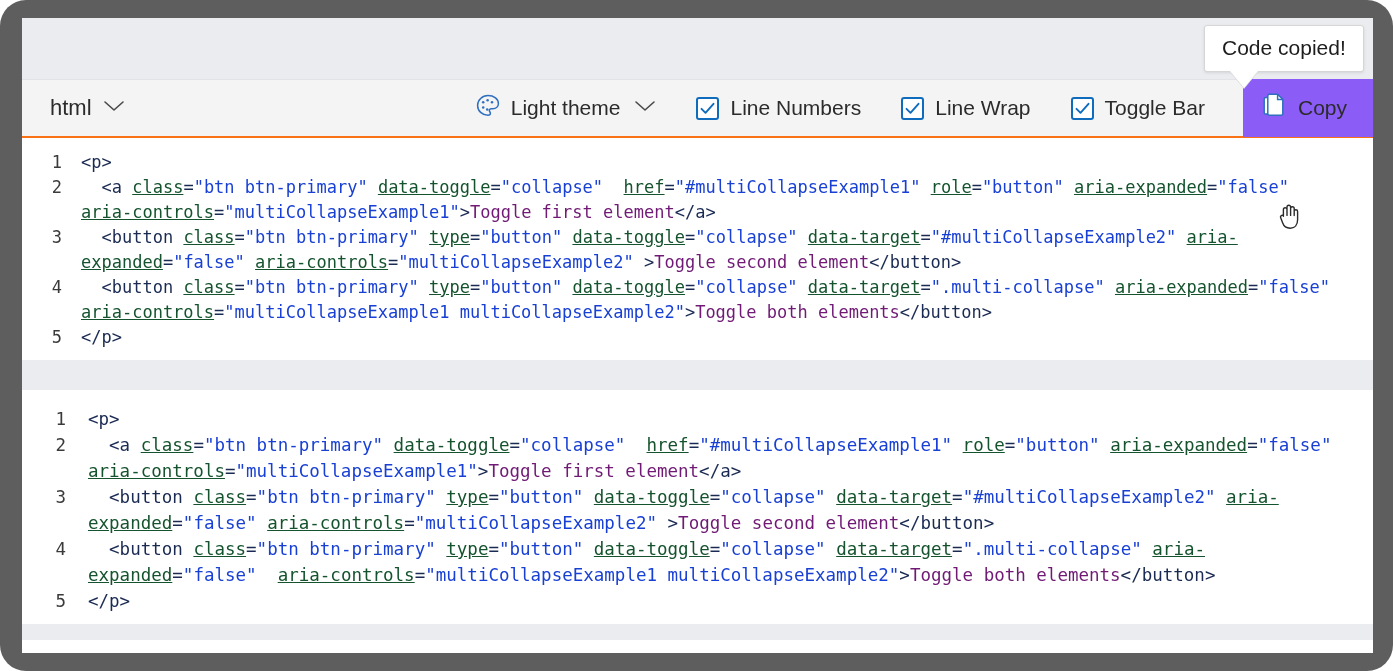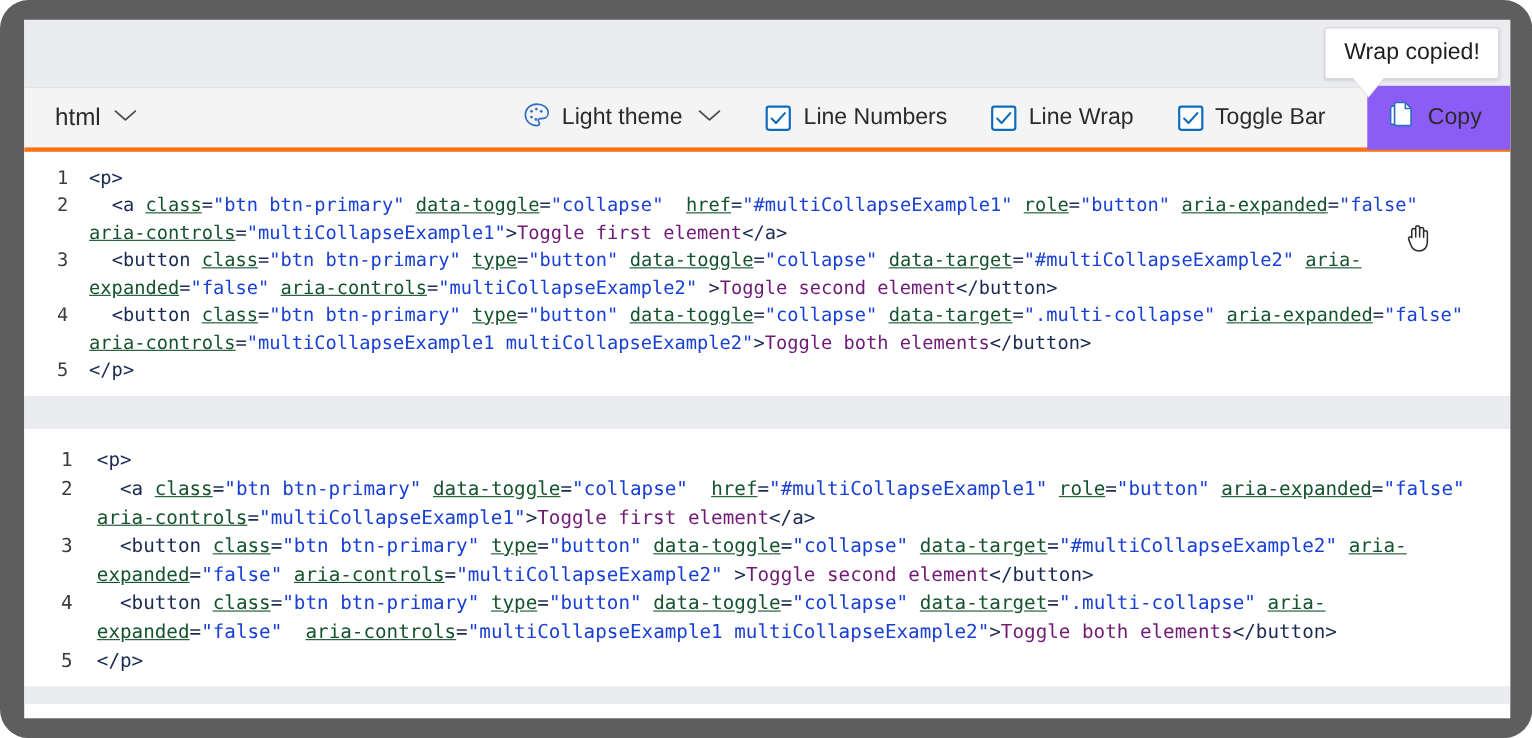--- a/index.html
+++ b/index.html
@@ -32,21 +32,21 @@
     height: 62px;
     background: #ebecef;
     border-bottom: 1px solid #e2e3e6;
     position: relative;
   }
 
   
   #toolbar {
     height: 58px;
     background: #f4f4f4;
-    border-bottom: 4px solid #f97316;
+    border-bottom: 2px solid #f97316;
     display: flex;
     align-items: center;
     position: relative;
   }
   .lang-select {
     display: flex; align-items: center; gap: 11px;
     margin-left: 28px;
     cursor: pointer;
   }
   .lang-label {
@@ -258,21 +258,21 @@
 
       <div id="cursor">
         <svg width="22" height="26" viewBox="0 0 22 26">
           <path d="M5.4 12.2 V5.6 a1.8 1.8 0 0 1 3.6 0 V11.4 V3.1 a1.8 1.8 0 0 1 3.6 0 V11.4 V4.6 a1.8 1.8 0 0 1 3.6 0 V11.6 V7.4 a1.7 1.7 0 0 1 3.4 0 v8.4 c0 4.6 -2.6 8.4 -7.4 8.4 c-4.2 0 -6.6 -2.4 -7.6 -5.4 l-2 -5.2 a1.7 1.7 0 0 1 2.8 -1.8 z" fill="#ffffff" stroke="#2b2b2b" stroke-width="1.4" stroke-linejoin="round"></path>
         </svg>
       </div>
 
     </div>
 
     <div id="tooltip">
-      <div id="tooltip-body">Wrap copied!</div>
+      <div id="tooltip-body">Code copied!</div>
       <div id="tooltip-tail"></div>
     </div>
 
     <div id="code-area-1">
         <div class="code-line">
           <span class="ln">1</span>
           <span class="code-text"><span class="tg">&lt;p&gt;</span></span>
         </div>
         <div class="code-line">
           <span class="ln">2</span>

